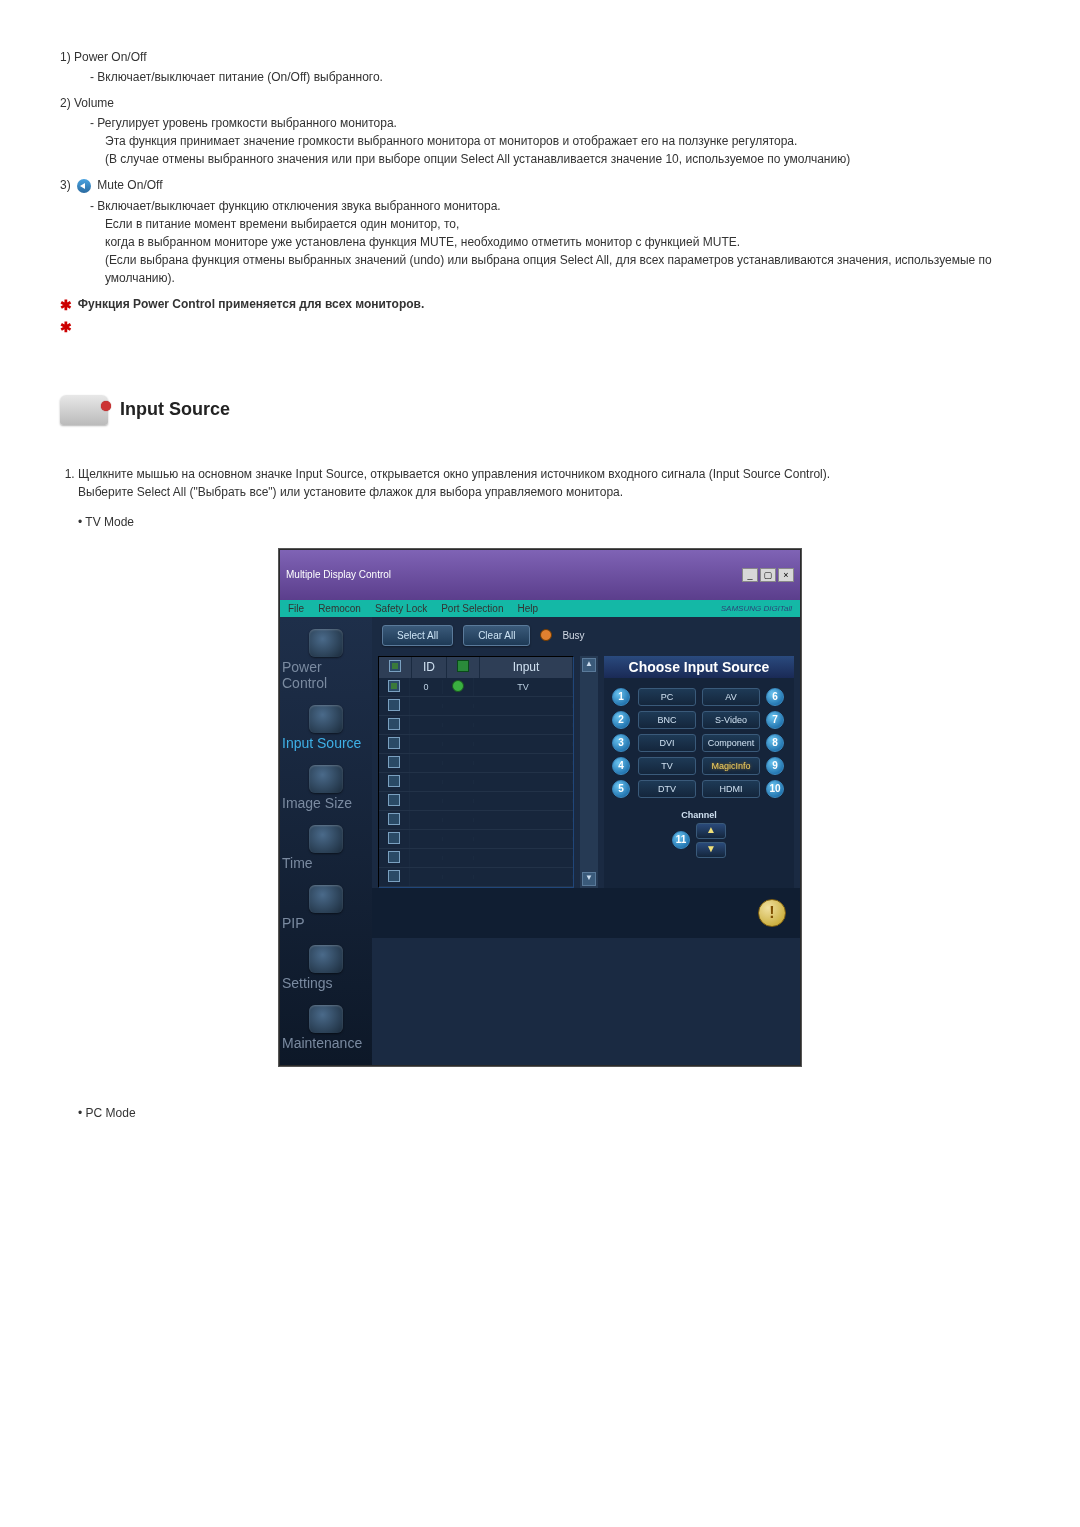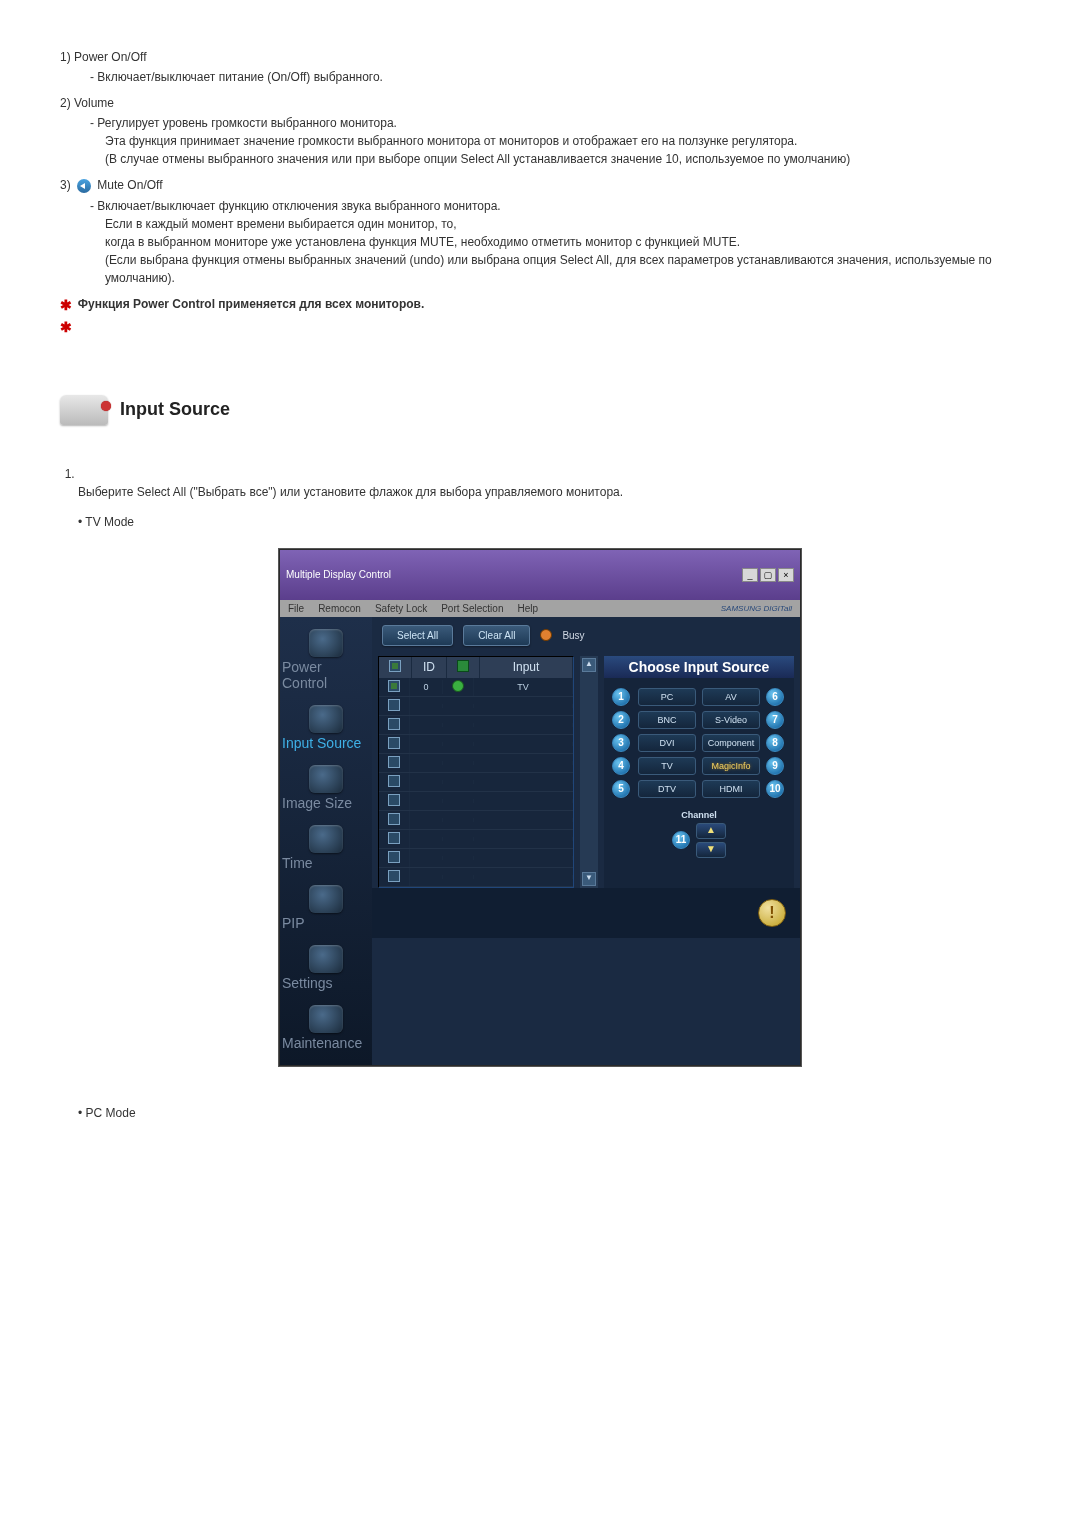--- a/index.html
+++ b/index.html
@@ -60,21 +60,21 @@
   }
   .titlebar {
     display:flex; align-items:center; justify-content:space-between;
     background: linear-gradient(#7f63b5,#5b3e8c);
     color:#fff; padding:18px 6px; font-size:10px;
   }
   .titlebar-right { display:flex; gap:2px;}
   .tb-btn { width:14px;height:12px;background:#d8d8d8;color:#000;text-align:center;line-height:12px;font-size:9px;border:1px solid #888; }
   .menubar {
     display:flex; gap:14px; padding:3px 8px;
-    background:#a3a3a3; color:#333; font-size:10px;
+    background:#14b8a6; color:#333; font-size:10px;
     align-items:center;
   }
   .menubar .spacer { flex:1; }
   .brand { font-size:8px; font-style:italic; color:#2a4a7a; }
   .app-body { display:flex; }
   .sidebar {
     width: 88px;
     background: linear-gradient(#1e2f4a,#0d1828);
     padding: 8px 2px;
     display:flex; flex-direction:column; align-items:center; gap:4px;
@@ -169,21 +169,21 @@
       <div class="dash">(В случае отмены выбранного значения или при выборе опции Select All устанавливается значение 10, используемое по умолчанию)</div>
     </div>
   </div>
 
   <div class="item-row">
     <span class="item-num">3)</span>
     <span class="speaker-icon"></span>
     <span class="item-title">Mute On/Off</span>
     <div class="item-body">
       <div>- Включает/выключает функцию отключения звука выбранного монитора.</div>
-      <div class="dash">Если в каждый момент времени выбирается один монитор, то,</div>
+      <div class="dash">Если в питание момент времени выбирается один монитор, то,</div>
       <div class="dash">когда в выбранном мониторе уже установлена функция MUTE, необходимо отметить монитор с функцией MUTE.</div>
       <div class="dash">(Если выбрана функция отмены выбранных значений (undo) или выбрана опция Select All, для всех параметров устанавливаются значения, используемые по умолчанию).</div>
     </div>
   </div>
 </div>
 
 <div class="star-note">
   <span class="star">✱</span>
   <span>Функция Power Control применяется для всех мониторов.</span>
 </div>
@@ -191,21 +191,21 @@
   <span class="star">✱</span>
 </div>
 
 <div class="section-header">
   <div class="header-icon"></div>
   <div class="section-title">Input Source</div>
 </div>
 
 <ol class="instr">
   <li>
-    <br>
+    <span>Щелкните мышью на основном значке Input Source, открывается окно управления источником входного сигнала (Input Source Control).</span><br>
     <span>Выберите Select All ("Выбрать все") или установите флажок для выбора управляемого монитора.</span>
   </li>
 </ol>
 
 <div class="bullet-line">• <span>TV Mode</span></div>
 
 <div class="app-window">
   <div class="titlebar">
     <span>Multiple Display Control</span>
     <div class="titlebar-right">

